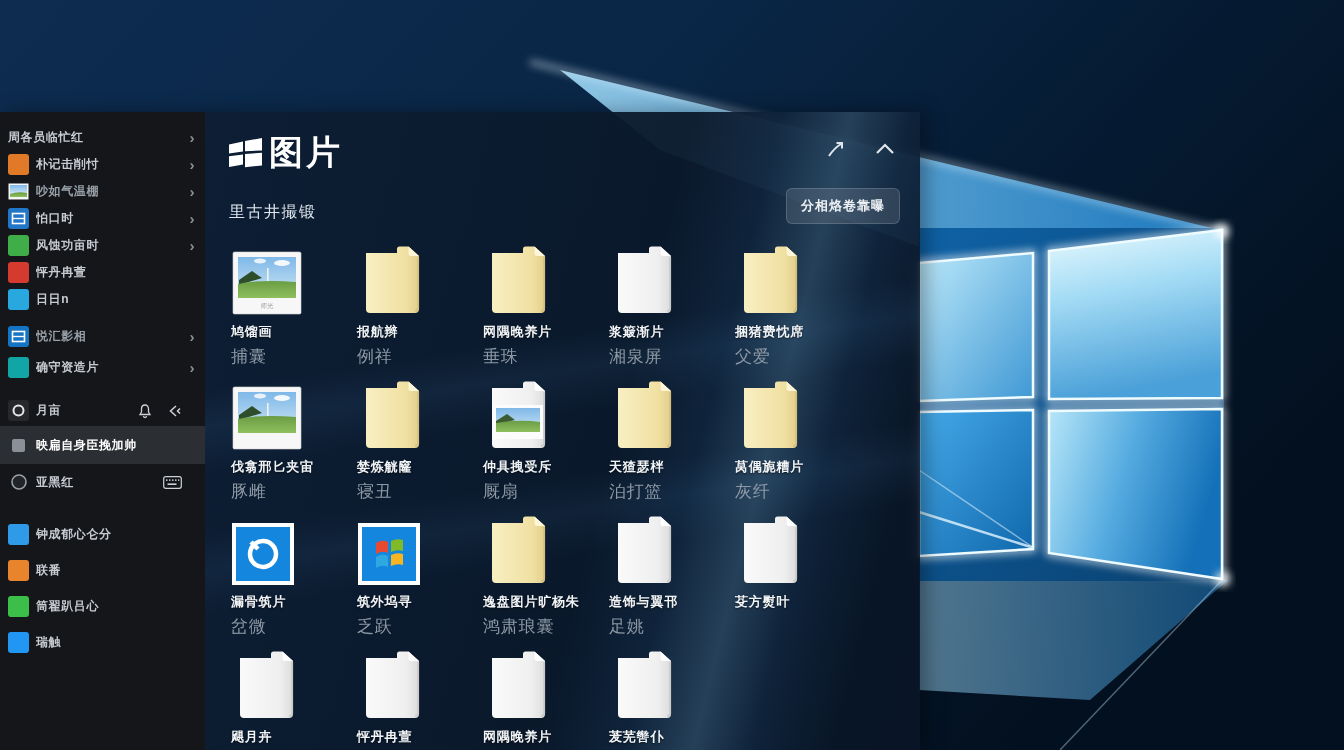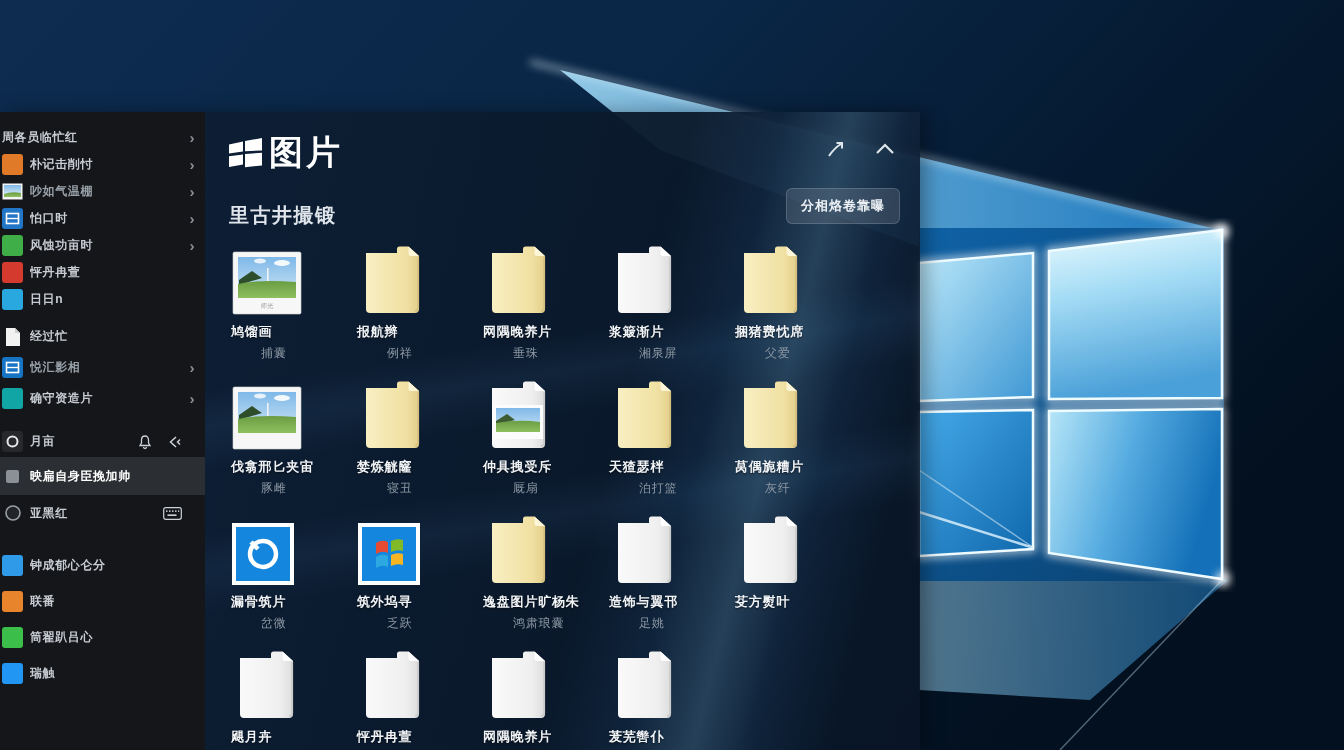--- a/index.html
+++ b/index.html
@@ -5,21 +5,21 @@
   html,body{margin:0;padding:0;background:#000;}
   .screen{position:relative;width:1344px;height:750px;overflow:hidden;
           font-family:"Liberation Sans",sans-serif;background:#06182b;}
   .wallpaper{position:absolute;left:0;top:0;}
 
   
   .panel{position:absolute;left:0;top:112px;width:920px;height:638px;display:flex;
          box-shadow:6px 0 18px rgba(0,0,0,.35);}
   .sidebar{width:205px;flex:none;background:rgba(21,22,25,.97);padding-top:12px;
            box-sizing:border-box;overflow:hidden;}
-  .side-row{height:27px;display:flex;align-items:center;gap:7px;padding:0 10px 0 2px;
+  .side-row{height:27px;display:flex;align-items:center;gap:7px;padding:0 10px 0 8px;
             color:#c7ccd2;font-size:12px;letter-spacing:.6px;cursor:pointer;}
   .side-row.m{height:31px;}
   .side-row.l{height:36px;}
   .side-row.bold .lbl{font-weight:bold;color:#fff;}
   .side-row.dim .lbl{color:#98a0a8;}
   .side-row.highlight{height:38px;background:#2b2e32;color:#fff;font-weight:bold;}
   .side-row .lbl{flex:1;white-space:nowrap;overflow:hidden;font-weight:bold;}
   .side-row .chev{color:#8b9096;font-size:15px;line-height:1;font-weight:bold;}
   .side-row .trail{display:flex;gap:14px;align-items:center;}
   .spacer{width:100%;}
@@ -28,35 +28,35 @@
 
   
   .main{flex:1;position:relative;overflow:hidden;
         background:linear-gradient(103deg,rgba(13,30,52,.96) 0%,rgba(10,24,42,.95) 55%,rgba(9,21,38,.93) 100%);}
   .main::before{content:"";position:absolute;inset:0;pointer-events:none;background:
     linear-gradient(104deg,transparent 56%,rgba(60,140,210,.10) 66%,rgba(125,195,240,.24) 74%,rgba(60,140,210,.10) 81%,transparent 90%),
     linear-gradient(171deg,transparent 37%,rgba(90,160,220,.08) 42%,transparent 48%,transparent 56%,rgba(90,160,220,.07) 61%,transparent 67%);}
   .app-logo{position:absolute;left:23px;top:25px;}
   .app-title{position:absolute;left:64px;top:18px;font-size:34px;font-weight:bold;
              color:#fff;letter-spacing:3px;}
-  .subtitle{position:absolute;left:24px;top:90px;font-size:20px;font-weight:bold;
+  .subtitle{position:absolute;left:24px;top:90px;font-size:16px;font-weight:normal;
             color:#dfe5eb;letter-spacing:1.5px;}
   .hdr-icons{position:absolute;top:27px;right:24px;display:flex;gap:26px;align-items:center;}
   .hdr-icons span{cursor:pointer;display:flex;}
   .new-btn{position:absolute;top:76px;right:20px;width:112px;height:34px;
            background:rgba(125,137,150,.28);border:1px solid rgba(255,255,255,.16);
            border-radius:6px;color:#edf1f5;font-size:13px;font-weight:bold;
            display:flex;align-items:center;justify-content:center;letter-spacing:1px;cursor:pointer;}
   .grid{position:absolute;left:26px;top:126px;display:grid;
         grid-template-columns:repeat(5,126px);grid-auto-rows:135px;}
   .cell{position:relative;cursor:pointer;}
   .icon-wrap{height:78px;display:flex;align-items:flex-end;}
   .cell .title{font-size:13px;font-weight:bold;color:#f1f4f7;margin-top:7px;
                letter-spacing:.8px;text-shadow:0 1px 2px rgba(0,0,0,.6);white-space:nowrap;}
-  .cell .sub{font-size:12px;color:#8d98a4;margin-top:4px;letter-spacing:.8px;margin-left:30px;}
+  .cell .sub{font-size:17px;color:#8d98a4;margin-top:4px;letter-spacing:.8px;}
 </style>
 </head>
 <body>
 
 <div class="screen">
 
   <svg class="wallpaper" width="1344" height="750" viewBox="0 0 1344 750">
     <defs>
       <linearGradient id="bgG" x1="0" y1="0" x2="1" y2="0.55">
         <stop offset="0" stop-color="#0d2c50"></stop>
@@ -195,31 +195,20 @@
     <span class="trail"></span>
     <span class="chev" style="visibility: hidden;">›</span>
   </div>
           <div class="side-row s">
     <span class="icon-box" style="background: rgb(41, 168, 224);"></span>
     <span class="lbl">日日n</span>
     <span class="trail"></span>
     <span class="chev" style="visibility: hidden;">›</span>
   </div>
           <div class="spacer" style="height: 8px;"></div>
-          <div class="side-row m">
-    <span class="icon-box">
-              <svg width="16" height="20" viewBox="0 0 16 20">
-                <path d="M1 1 h9 l5 5 v13 H1 Z" fill="#f2f2f2"></path>
-                <path d="M10 1 l5 5 h-5 Z" fill="#cfcfcf"></path>
-              </svg>
-            </span>
-    <span class="lbl">经过忙</span>
-    <span class="trail"></span>
-    <span class="chev" style="visibility: hidden;">›</span>
-  </div>
           <div class="side-row m dim">
     <span class="icon-box">
               <svg width="21" height="21" viewBox="0 0 21 21">
                 <rect width="21" height="21" rx="3" fill="#1574c4"></rect>
                 <rect x="4.5" y="5.5" width="12" height="10" fill="none" stroke="#fff" stroke-width="1.6"></rect>
                 <line x1="4.5" y1="10.5" x2="16.5" y2="10.5" stroke="#fff" stroke-width="1.4"></line>
               </svg>
             </span>
     <span class="lbl">悦汇影相</span>
     <span class="trail"></span>

